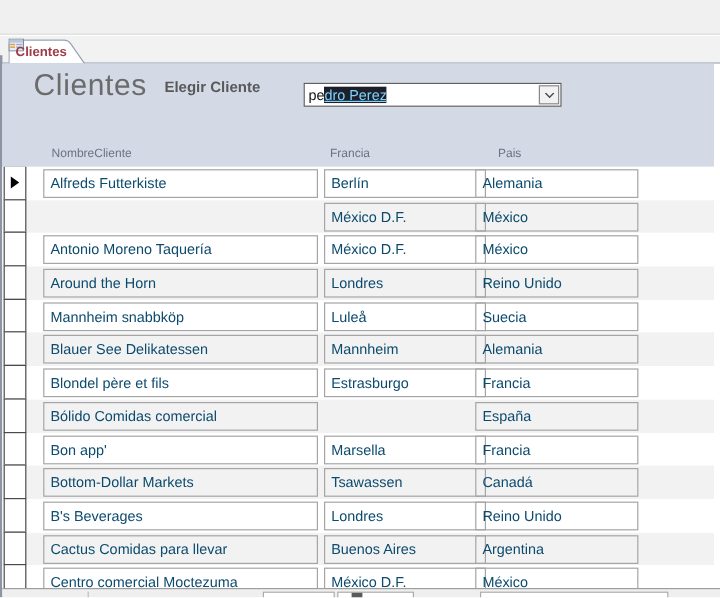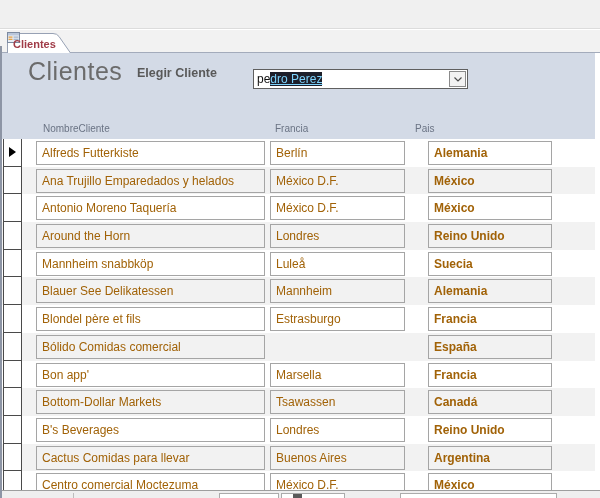--- a/index.html
+++ b/index.html
@@ -40,24 +40,24 @@
   .col-heads{position:absolute;left:0;top:68px;width:100%;height:22px;font-size:10px;color:var(--colhead-text);}
   .col-heads span{position:absolute;top:2px;}
   .ch-1{left:41px;} .ch-2{left:273px;} .ch-3{left:413px;}
 
   
   .rows{position:absolute;left:2px;top:139px;width:593px;height:351px;background:#fff;overflow:hidden;}
   .row{position:relative;width:100%;height:27.7px;background:#fff;}
   .row.striped{background:var(--stripe);}
   .rec-selector{position:absolute;left:1px;top:-1px;width:19px;height:calc(100% + 1px);background:#fff;border:1px solid #4a4a4a;display:flex;align-items:center;justify-content:center;}
   .rec-arrow{width:0;height:0;border-left:7px solid #000;border-top:5px solid transparent;border-bottom:5px solid transparent;}
-  .cell{position:absolute;top:2px;height:24px;border:1px solid var(--cell-border);font-size:12px;color:#a16207;line-height:22px;padding-left:5px;white-space:nowrap;overflow:hidden;background:transparent;}
+  .cell{position:absolute;top:2px;height:24px;border:1px solid var(--cell-border);font-size:12px;color:#0c4a6e;line-height:22px;padding-left:5px;white-space:nowrap;overflow:hidden;background:transparent;}
   .cell-name{left:34px;width:229px;}
   .cell-city{left:268px;width:135px;}
-  .cell-country{left:426px;width:124px;font-weight:bold;}
+  .cell-country{left:394px;width:136px;}
 
   
   .nav-strip{position:absolute;left:2px;top:490px;width:598px;height:8px;background:#efefef;border-top:1px solid #9e9e9e;}
   .nav-sep{position:absolute;left:71px;top:2px;width:1px;height:6px;background:#bdbdbd;}
   .nav-box{position:absolute;top:2px;height:12px;background:#fff;border:1px solid #ababab;}
   .nb-1{left:217px;width:60px;}
   .nb-2{left:279px;width:64px;}
   .nb-3{left:398px;width:157px;}
   .nav-filter-icon{position:absolute;left:291px;top:3px;width:9px;height:5px;background:#5a5a5a;}
 </style>
@@ -111,21 +111,20 @@
       <div class="row">
         <div class="rec-selector">
           <div class="rec-arrow"></div>
         </div>
         <div class="cell cell-name">Alfreds Futterkiste</div>
         <div class="cell cell-city">Berlín</div>
         <div class="cell cell-country">Alemania</div>
       </div>
       <div class="row striped">
         <div class="rec-selector"></div>
-        <div class="cell cell-name">Ana Trujillo Emparedados y helados</div>
         <div class="cell cell-city">México D.F.</div>
         <div class="cell cell-country">México</div>
       </div>
       <div class="row">
         <div class="rec-selector"></div>
         <div class="cell cell-name">Antonio Moreno Taquería</div>
         <div class="cell cell-city">México D.F.</div>
         <div class="cell cell-country">México</div>
       </div>
       <div class="row striped">

